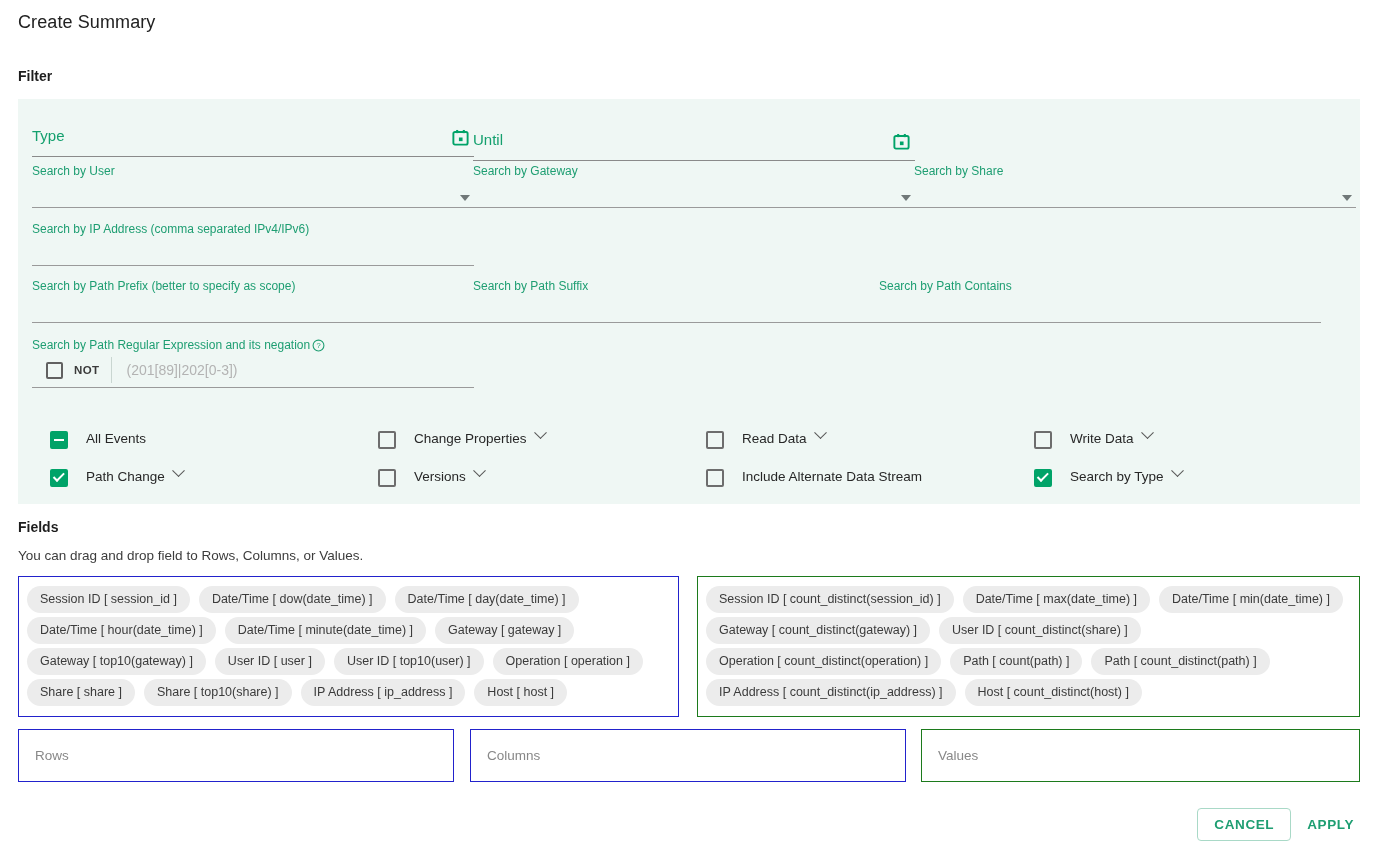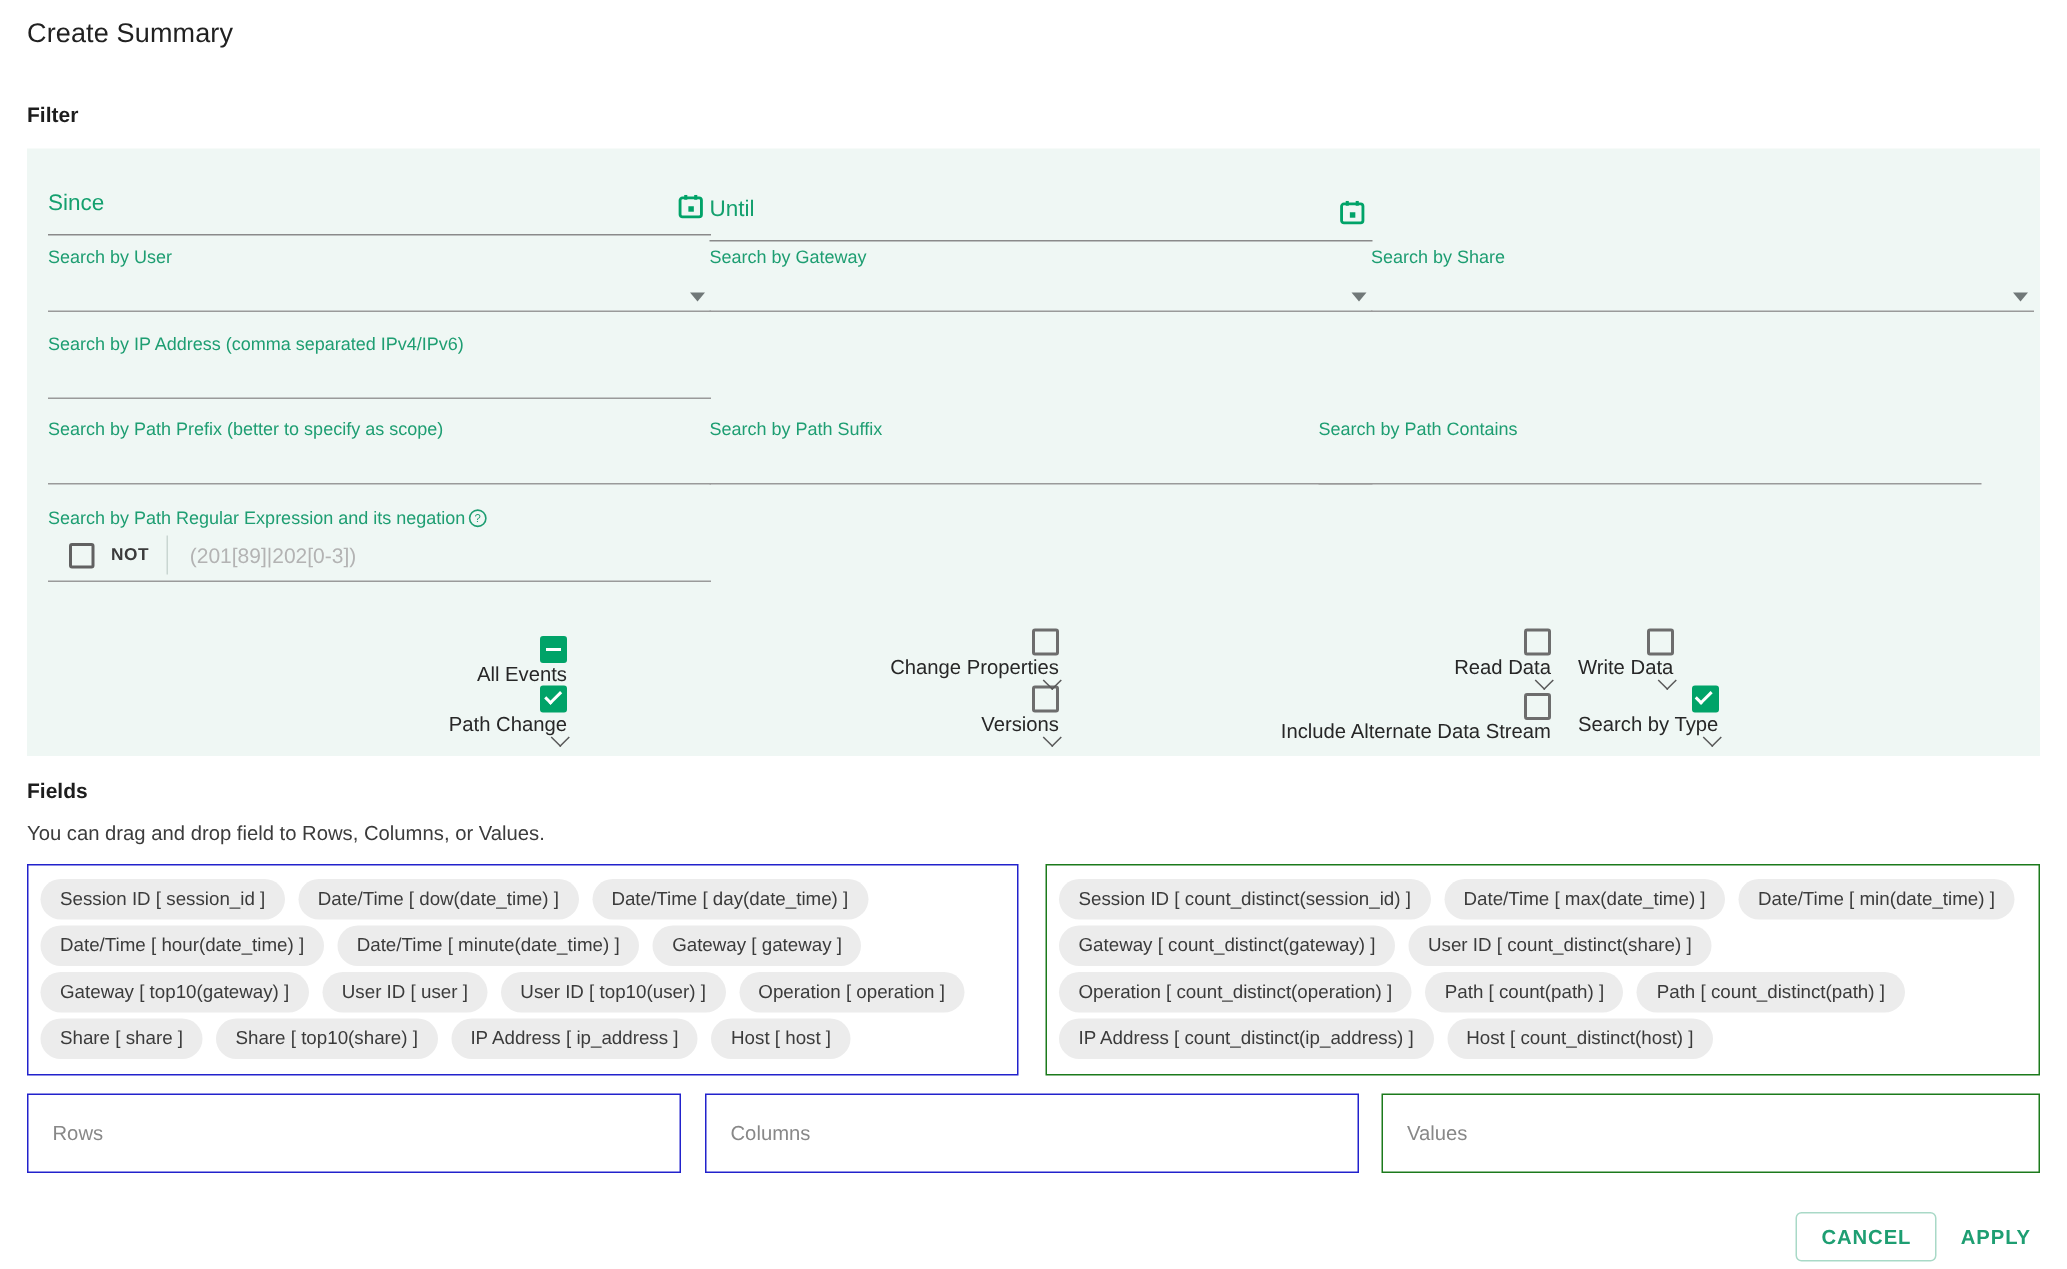--- a/index.html
+++ b/index.html
@@ -83,21 +83,21 @@
   .not-sep {
     width: 1px; height: 26px; background: #c9d6d1; margin-left: 12px;
   }
   .not-input {
     margin-left: 14px; font-size: 14px; color: #b3b3b3;
   }
 
   
   .cbgrid { position: absolute; left: 32px; top: 322px; width: 1300px; }
   .cbrow { display: flex; height: 38px; align-items: center; }
-  .cbcell { display: flex; align-items: flex-end; flex-direction: column; }
+  .cbcell { display: flex; align-items: flex-start; }
   .cb {
     width: 18px; height: 18px; border-radius: 2px;
     display: inline-flex; align-items: center; justify-content: center;
     flex: 0 0 auto;
   }
   .cb.empty { border: 2px solid #6d6d6d; background: transparent; }
   .cb.checked, .cb.indeterminate { background: #00a368; border: 2px solid #00a368; }
   .cb .tick {
     width: 11px; height: 6px; border-left: 2px solid #fff; border-bottom: 2px solid #fff;
     transform: rotate(-45deg) translate(1px,-2px);
@@ -151,21 +151,21 @@
 <body>
 
 <div class="page">
 
   <div class="page-title">Create Summary</div>
   <div class="section-title" id="filter-title">Filter</div>
 
   <div class="filter-panel">
 
     <div class="field big" style="left:14px; top:28px; width:442px; height:30px;">
-      <span class="flabel">Since</span>
+      <span class="flabel">Type</span>
       <span class="cal-icon">
         <svg viewBox="0 0 24 24" width="19" height="19">
           <rect x="3" y="5" width="18" height="16" rx="2" fill="none" stroke="#00a368" stroke-width="2.4"></rect>
           <rect x="6.5" y="2.5" width="2.6" height="4" fill="#00a368"></rect>
           <rect x="14.9" y="2.5" width="2.6" height="4" fill="#00a368"></rect>
           <rect x="10" y="12" width="4.6" height="4.6" fill="#00a368"></rect>
         </svg>
       </span>
       <span class="fline"></span>
     </div>

